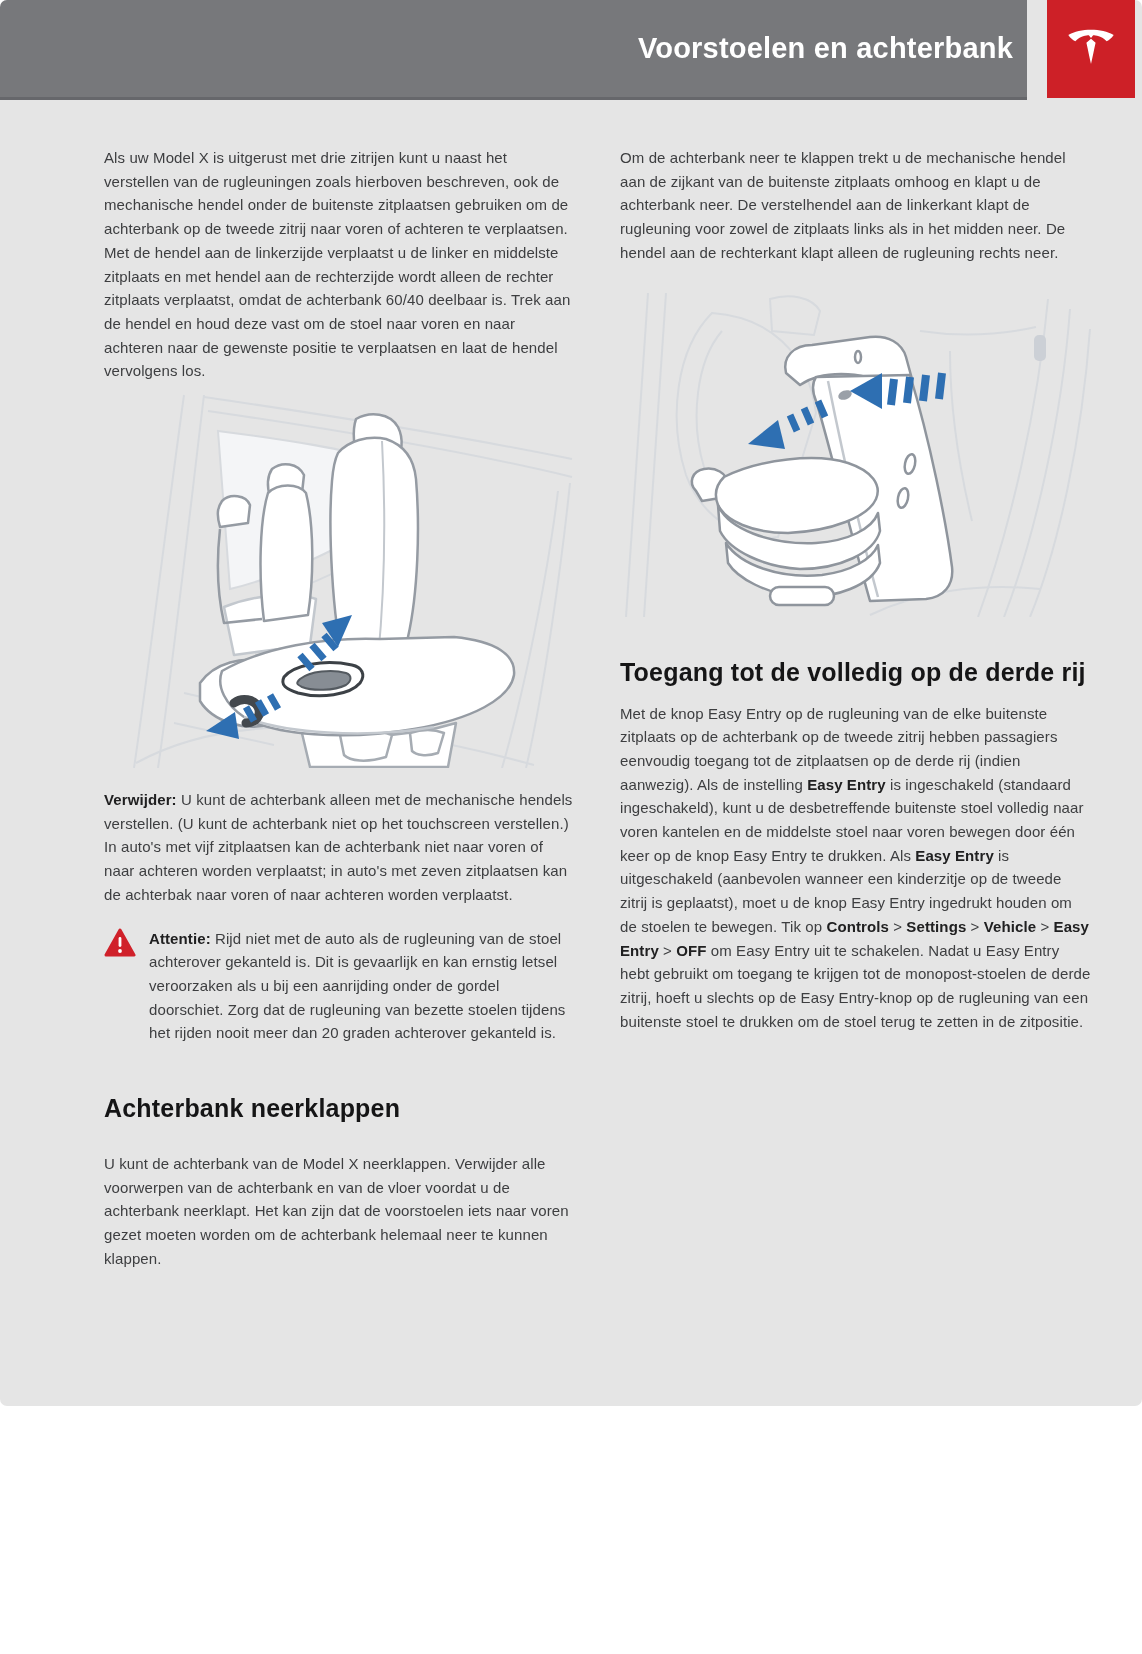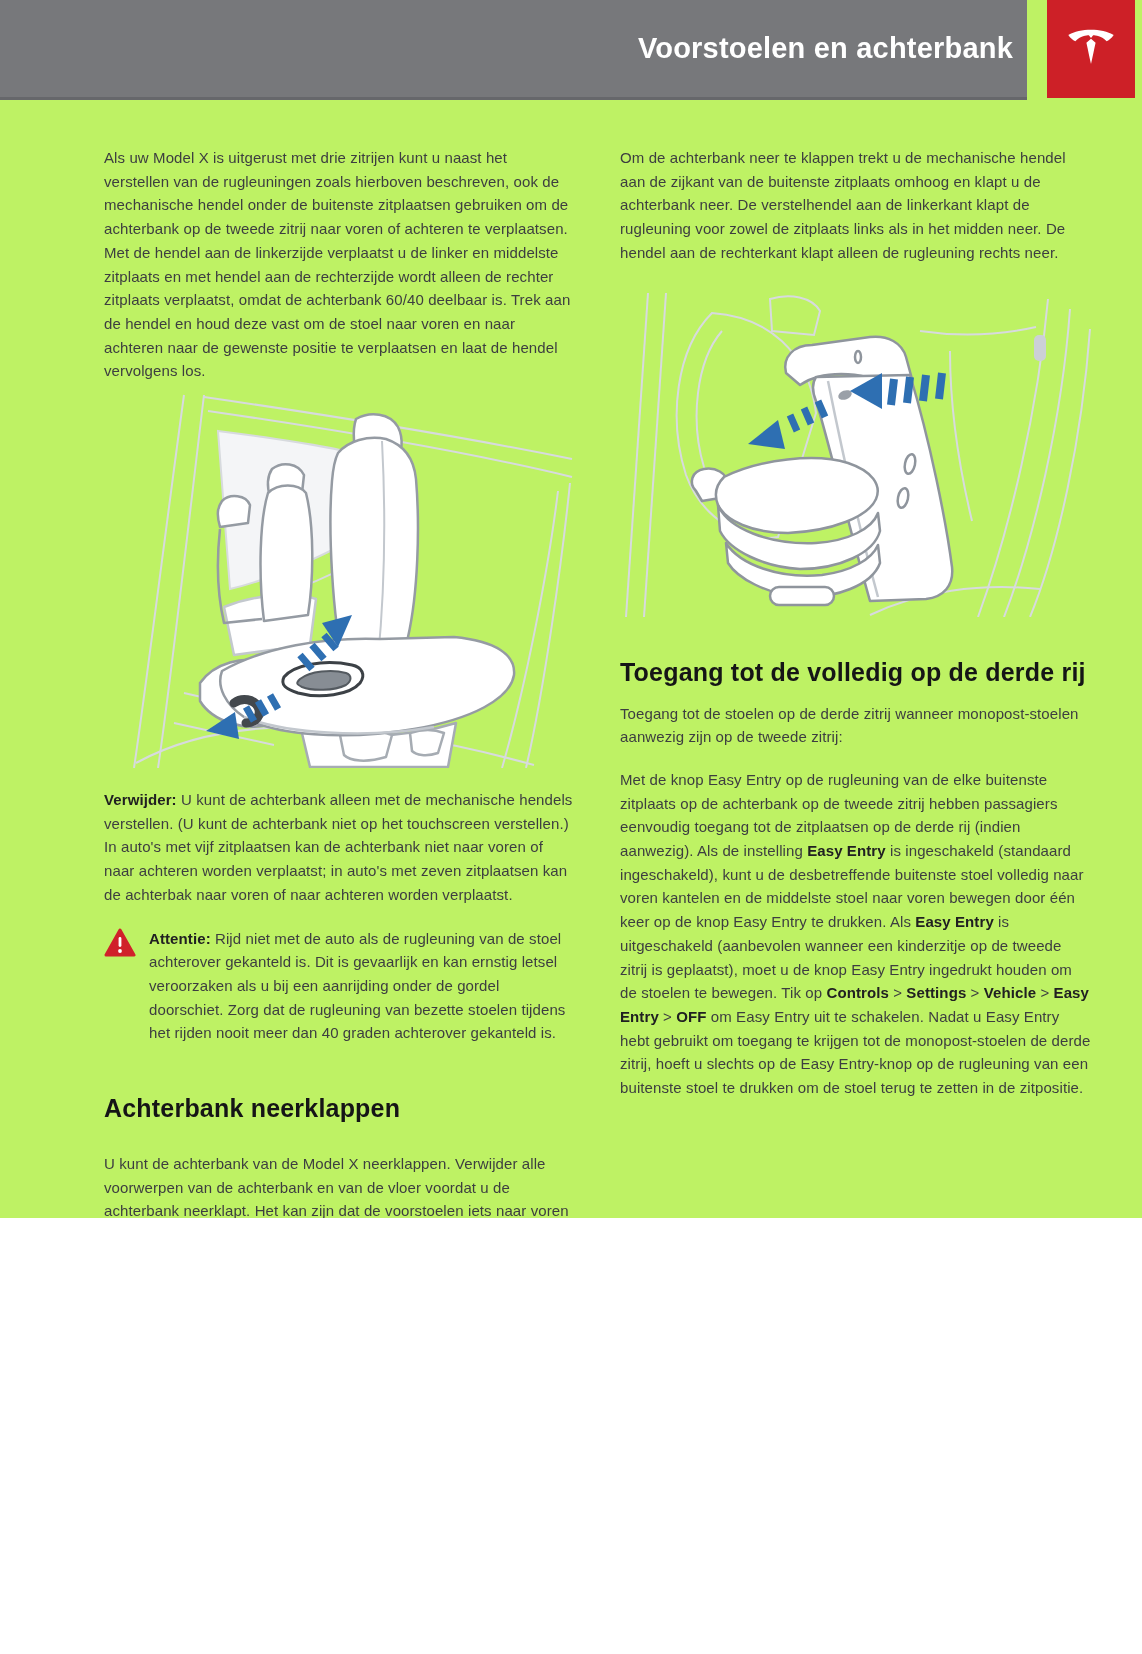--- a/index.html
+++ b/index.html
@@ -1,22 +1,23 @@
 <!DOCTYPE html>
 <html lang="nl"><head>
 <meta charset="utf-8">
 <style>
   html,body{margin:0;padding:0;background:#ffffff;}
   .page{
     position:relative;
-    width:1142px;height:1218px;
-    background:#bef264;
+    width:1142px;height:1406px;
+    background:#e5e5e5;
     font-family:"Liberation Sans","DejaVu Sans",sans-serif;
     color:#3d3e40;
     overflow:hidden;
+    border-radius:7px;
   }
   
   .header{display:flex;height:100px;align-items:stretch;}
   .header-bar{
     flex:1;
     background:#77787b;
     border-bottom:3px solid #66676b;
     box-sizing:border-box;
     display:flex;align-items:center;justify-content:flex-end;
     padding-right:14px;
@@ -139,21 +140,21 @@
       <p class="note"><span class="b">Verwijder:</span><span> U kunt de achterbank alleen met de mechanische hendels verstellen. (U kunt de achterbank niet op het touchscreen verstellen.) In auto's met vijf zitplaatsen kan de achterbank niet naar voren of naar achteren worden verplaatst; in auto's met zeven zitplaatsen kan de achterbak naar voren of naar achteren worden verplaatst.</span></p>
 
       <div class="warning">
         <div class="warning-icon">
           <svg width="32" height="30" viewBox="0 0 32 30">
             <path d="M16 2 L30 27 H2 Z" fill="#d0212a" stroke="#d0212a" stroke-width="3" stroke-linejoin="round"></path>
             <rect x="14.6" y="9" width="2.8" height="10" rx="1.4" fill="#ffffff"></rect>
             <circle cx="16" cy="23" r="1.9" fill="#ffffff"></circle>
           </svg>
         </div>
-        <p class="warning-text"><span class="b">Attentie:</span><span> Rijd niet met de auto als de rugleuning van de stoel achterover gekanteld is. Dit is gevaarlijk en kan ernstig letsel veroorzaken als u bij een aanrijding onder de gordel doorschiet. Zorg dat de rugleuning van bezette stoelen tijdens het rijden nooit meer dan 40 graden achterover gekanteld is.</span></p>
+        <p class="warning-text"><span class="b">Attentie:</span><span> Rijd niet met de auto als de rugleuning van de stoel achterover gekanteld is. Dit is gevaarlijk en kan ernstig letsel veroorzaken als u bij een aanrijding onder de gordel doorschiet. Zorg dat de rugleuning van bezette stoelen tijdens het rijden nooit meer dan 20 graden achterover gekanteld is.</span></p>
       </div>
 
       <h2 class="h2-left">Achterbank neerklappen</h2>
       <p>U kunt de achterbank van de Model X neerklappen. Verwijder alle voorwerpen van de achterbank en van de vloer voordat u de achterbank neerklapt. Het kan zijn dat de voorstoelen iets naar voren gezet moeten worden om de achterbank helemaal neer te kunnen klappen.</p>
     </div>
 
     <div class="col-right">
       <p>Om de achterbank neer te klappen trekt u de mechanische hendel aan de zijkant van de buitenste zitplaats omhoog en klapt u de achterbank neer. De verstelhendel aan de linkerkant klapt de rugleuning voor zowel de zitplaats links als in het midden neer. De hendel aan de rechterkant klapt alleen de rugleuning rechts neer.</p>
 
       <div class="figure figure-right">
@@ -194,21 +195,20 @@
             <path d="M274,88 l-3,26 M290,86 l-3,26 M306,84 l-3,26 M322,82 l-3,26" stroke="#2e6fb2" stroke-width="8" fill="none"></path>
           </g>
           <g fill="#2e6fb2">
             <polygon points="128,153 158,129 165,158"></polygon>
             <path d="M170,124 l7,16 M184,117 l7,16 M198,110 l7,16" stroke="#2e6fb2" stroke-width="7" fill="none"></path>
           </g>
         </svg>
       </div>
 
       <h2 class="h2-right">Toegang tot de volledig op de derde rij</h2>
-      <p class="lead">Toegang tot de stoelen op de derde zitrij wanneer monopost-stoelen aanwezig zijn op de tweede zitrij:</p>
       <p><span>Met de knop Easy Entry op de rugleuning van de elke buitenste zitplaats op de achterbank op de tweede zitrij hebben passagiers eenvoudig toegang tot de zitplaatsen op de derde rij (indien aanwezig). Als de instelling </span><span class="b">Easy Entry</span><span> is ingeschakeld (standaard ingeschakeld), kunt u de desbetreffende buitenste stoel volledig naar voren kantelen en de middelste stoel naar voren bewegen door één keer op de knop Easy Entry te drukken. Als </span><span class="b">Easy Entry</span><span> is uitgeschakeld (aanbevolen wanneer een kinderzitje op de tweede zitrij is geplaatst), moet u de knop Easy Entry ingedrukt houden om de stoelen te bewegen. Tik op </span><span class="b">Controls</span><span> &gt; </span><span class="b">Settings</span><span> &gt; </span><span class="b">Vehicle</span><span> &gt; </span><span class="b">Easy Entry</span><span> &gt; </span><span class="b">OFF</span><span> om Easy Entry uit te schakelen. Nadat u Easy Entry hebt gebruikt om toegang te krijgen tot de monopost-stoelen de derde zitrij, hoeft u slechts op de Easy Entry-knop op de rugleuning van een buitenste stoel te drukken om de stoel terug te zetten in de zitpositie.</span></p>
     </div>
   </div>
 
   <div class="footer">
     <span class="footer-chapter">Stoelen en veiligheidsvoorzieningen</span>
     <span class="footer-page">25</span>
   </div>
 
 </div>

